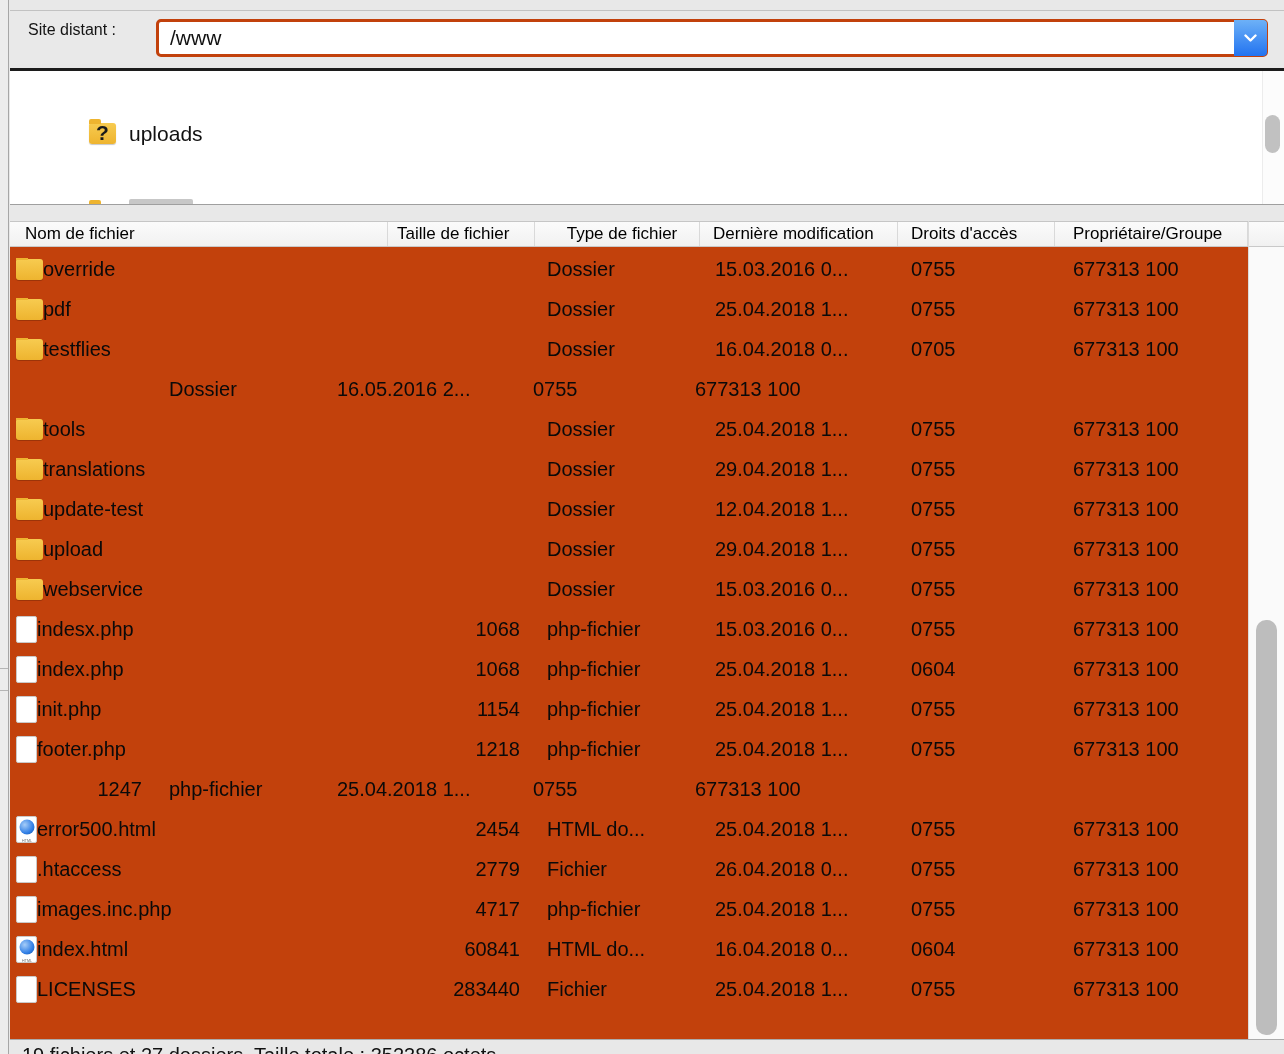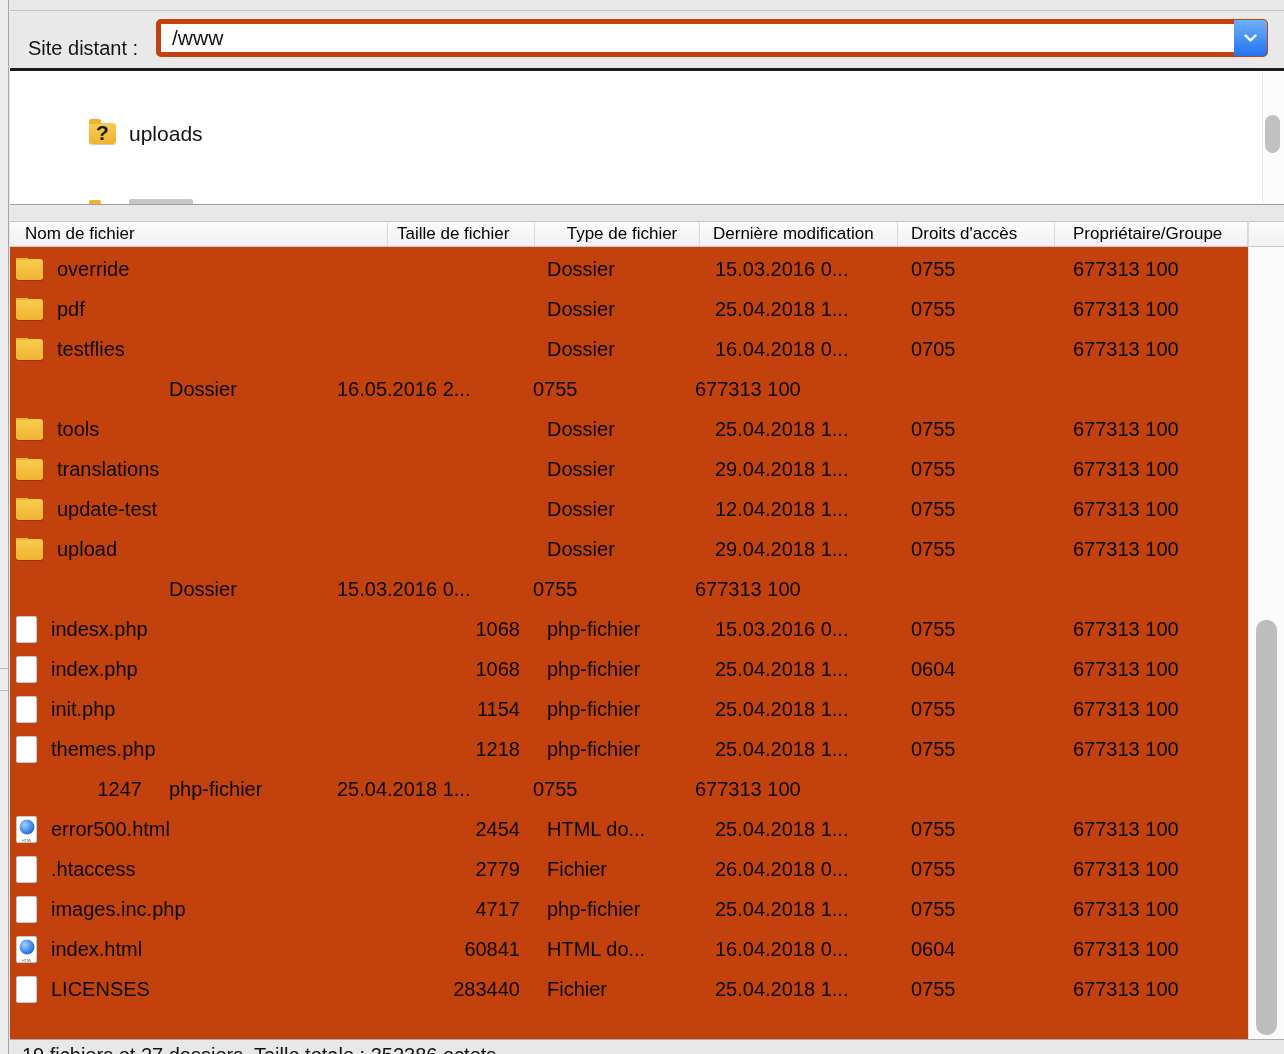--- a/index.html
+++ b/index.html
@@ -12,23 +12,23 @@
   #left-gutter { position:absolute; left:0; top:0; width:9px; height:1054px;
     background:#ececec; border-right:1px solid #a6a6a6; }
   #left-gutter .grip { position:absolute; left:0; width:8px; height:1px; background:#b5b5b5; }
   #left-gutter .grip.g1 { top:668px; } #left-gutter .grip.g2 { top:690px; }
 
   #main { position:absolute; left:10px; top:0; width:1274px; height:1054px; }
 
   
   .pathbar { position:absolute; left:0; top:10px; width:1274px; height:54px;
     background:#e9e9e9; border-top:1px solid #c2c2c2; }
-  .pathbar-label { position:absolute; left:18px; top:26px; font-size:20px; color:#141414; white-space:nowrap; }
+  .pathbar-label { position:absolute; left:18px; top:10px; font-size:16px; color:#141414; white-space:nowrap; }
   .combo { position:absolute; left:146px; top:8px; right:16px; height:38px; }
-  .combo-input { width:100%; height:100%; border:5px solid #c2410c; border-radius:5px;
+  .combo-input { width:100%; height:100%; border:3px solid #c2410c; border-radius:5px;
     background:#fff; font-family:"Liberation Sans", sans-serif; font-size:21px; color:#111;
     padding:0 44px 0 11px; outline:none; }
   .combo-btn { position:absolute; right:1px; top:1px; width:33px; height:36px;
     border-radius:0 4px 4px 0; background:linear-gradient(#6db1f7,#2273f0);
     display:flex; align-items:center; justify-content:center; cursor:pointer; }
 
   
   .tree-panel { position:absolute; left:0; top:68px; width:1274px; height:137px;
     background:#fff; border-top:3px solid #1c1c1c; border-bottom:1px solid #9f9f9f; overflow:hidden; }
   .tree-row { position:relative; height:37px; display:flex; align-items:center; font-size:21px; white-space:nowrap; }
@@ -50,21 +50,21 @@
   .c1 { width:378px; } .c2 { width:147px; } .c3 { width:165px; }
   .c4 { width:198px; } .c5 { width:157px; } .c6 { width:193px; }
   .hcell.c1 { padding-left:15px; } .hcell.c2 { padding-left:9px; } .hcell.c3 { padding-left:10px;justify-content:center; }
   .hcell.c4 { padding-left:13px; } .hcell.c5 { padding-left:13px; } .hcell.c6 { padding-left:18px; }
   .hfill { flex:1; border-right:none; }
 
   .rows { position:absolute; left:0; top:28px; width:1238px; height:790px; overflow:hidden; }
   .frow { display:flex; height:40px; align-items:center; cursor:default; }
   .cell { overflow:hidden; white-space:nowrap; font-size:20px; color:#0a0a0a; flex:0 0 auto; }
   .cell.c1 { display:flex; align-items:center; padding-left:6px; }
-  .cell.c1 .fname { margin-left:14px; }
+  .cell.c1 .fname { }
   .cell.c2 { text-align:right; padding-right:15px; }
   .cell.c3 { padding-left:12px; } .cell.c4 { padding-left:15px; }
   .cell.c5 { padding-left:13px; } .cell.c6 { padding-left:18px; }
 
   .list-scroll { position:absolute; right:0; top:0; width:36px; height:818px;
     background:#fafafa; border-left:1px solid #dcdcdc; }
   .list-scroll .hcap { position:absolute; left:0; top:0; width:100%; height:26px;
     background:linear-gradient(#fbfbfb,#f1f1f1); border-top:1px solid #c6c6c6; border-bottom:1px solid #c9c9c9; }
   .list-thumb { position:absolute; left:7px; top:399px; width:21px; height:415px;
     background:#bdbdbd; border-radius:10px; }
@@ -239,20 +239,24 @@
             <span class="icon-folder"></span>
             <span class="fname">upload</span>
           </div>
           <div class="cell c2"></div>
           <div class="cell c3">Dossier</div>
           <div class="cell c4">29.04.2018 1...</div>
           <div class="cell c5">0755</div>
           <div class="cell c6">677313 100</div>
         </div>
         <div class="frow">
+          <div class="cell c1">
+            <span class="icon-folder"></span>
+            <span class="fname">webservice</span>
+          </div>
           <div class="cell c2"></div>
           <div class="cell c3">Dossier</div>
           <div class="cell c4">15.03.2016 0...</div>
           <div class="cell c5">0755</div>
           <div class="cell c6">677313 100</div>
         </div>
         <div class="frow">
           <div class="cell c1">
             <span class="icon-doc"></span>
             <span class="fname">indesx.php</span>
@@ -281,21 +285,21 @@
           </div>
           <div class="cell c2">1154</div>
           <div class="cell c3">php-fichier</div>
           <div class="cell c4">25.04.2018 1...</div>
           <div class="cell c5">0755</div>
           <div class="cell c6">677313 100</div>
         </div>
         <div class="frow">
           <div class="cell c1">
             <span class="icon-doc"></span>
-            <span class="fname">themes.php</span>
+            <span class="fname">footer.php</span>
           </div>
           <div class="cell c2">1218</div>
           <div class="cell c3">php-fichier</div>
           <div class="cell c4">25.04.2018 1...</div>
           <div class="cell c5">0755</div>
           <div class="cell c6">677313 100</div>
         </div>
         <div class="frow">
           <div class="cell c2">1247</div>
           <div class="cell c3">php-fichier</div>

